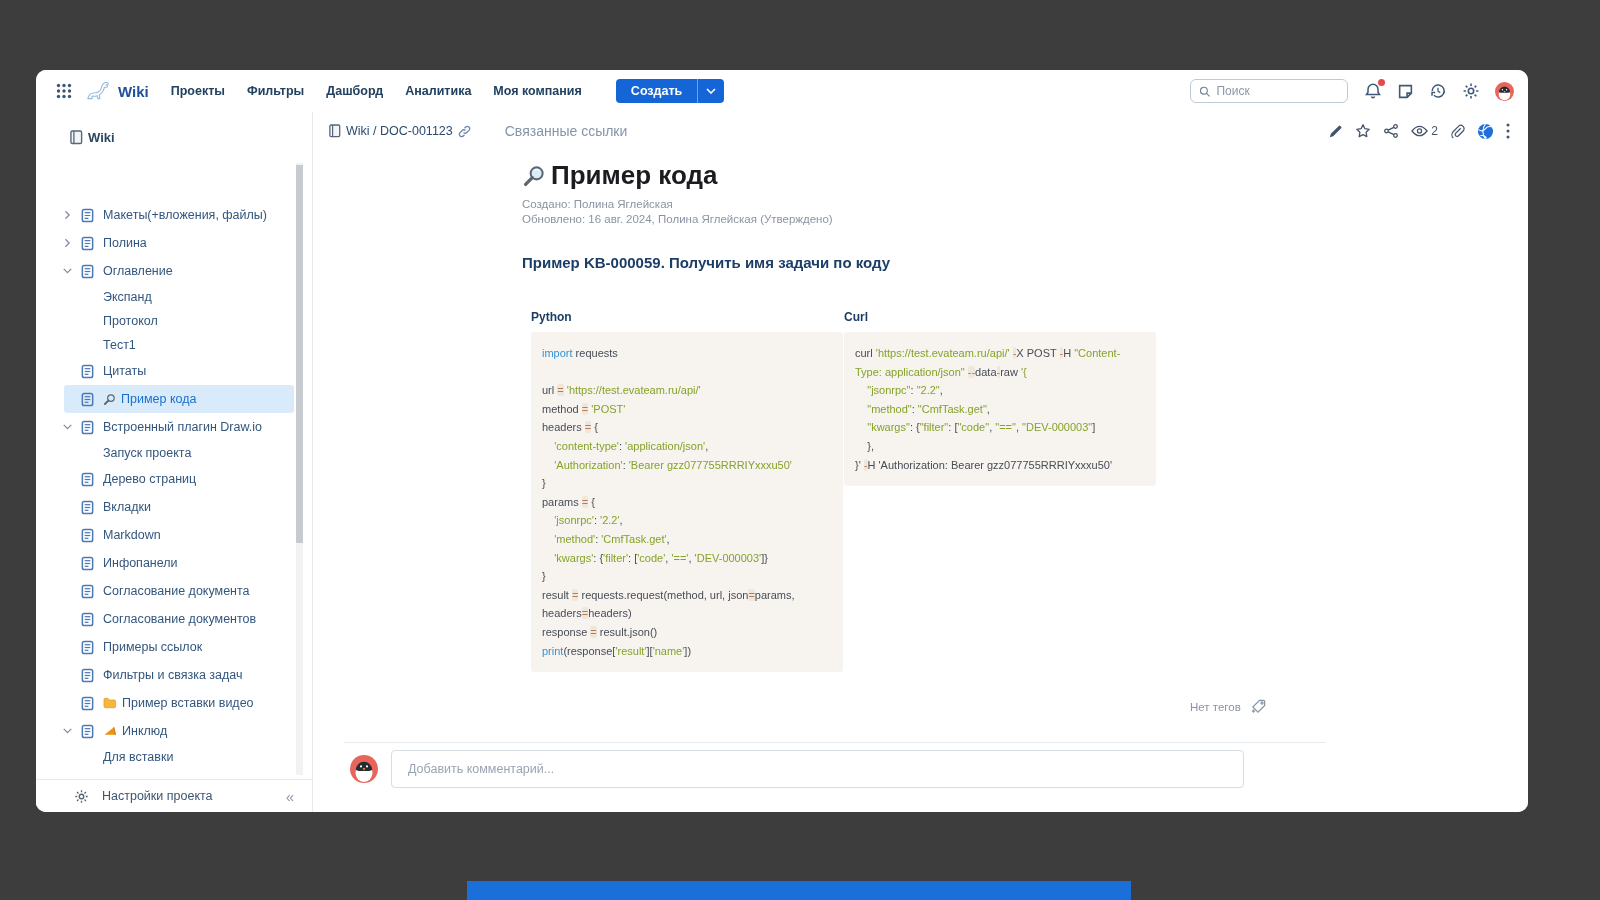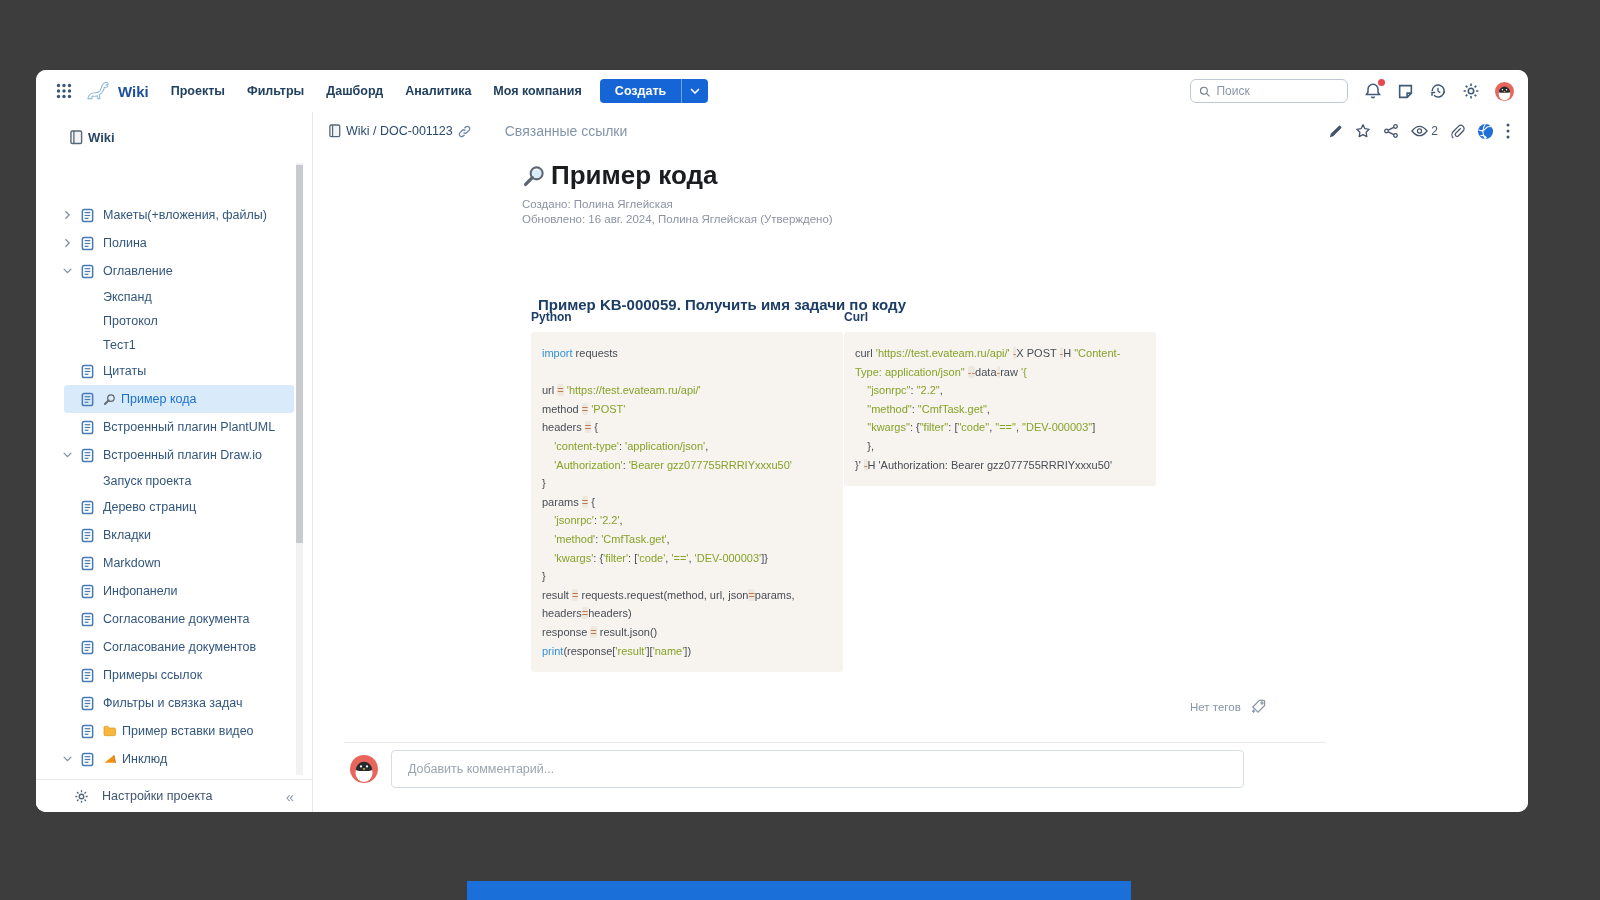--- a/index.html
+++ b/index.html
@@ -10,21 +10,21 @@
             background:#fff; border-radius:10px; overflow:hidden; }
   .bottom-strip { position:absolute; left:467px; top:881px; width:664px; height:19px; background:#1a6fd8; }
 
   
   .topnav { position:absolute; top:0; left:0; right:0; height:42px; display:flex; align-items:center; padding:0 14px 0 20px; background:#fff; }
   .grid-ic { display:flex; margin-right:12px; cursor:pointer; }
   .brand { display:flex; align-items:center; gap:6px; }
   .brand-name { font-size:15px; font-weight:700; color:#1d4f9c; }
   .menu { display:flex; gap:22px; margin-left:22px; }
   .nav-item { font-size:12.5px; font-weight:600; color:#22405f; cursor:pointer; white-space:nowrap; }
-  .create-btn { display:flex; margin-left:18px; border-radius:4px; overflow:hidden; cursor:pointer;justify-content:space-between; }
+  .create-btn { display:flex; margin-left:34px; border-radius:4px; overflow:hidden; cursor:pointer;justify-content:space-between; }
   .create-main { background:#1565d6; color:#fff; font-size:12.5px; font-weight:600; padding:5px 15px; }
   .create-arrow { background:#1565d6; border-left:1px solid rgba(255,255,255,.4); padding:0 8px; display:flex; align-items:center; }
   .spacer { flex:1; }
   .search { display:flex; align-items:center; gap:6px; border:1px solid #bfc9d6; border-radius:6px; height:24px; width:158px; padding:0 8px; }
   .search input { border:none; outline:none; width:100%; font-size:12px; color:#333; background:transparent; font-family:inherit; }
   .search input::placeholder { color:#8b97a8; }
   .top-icons { display:flex; align-items:center; gap:15px; margin-left:16px; }
   .tico { position:relative; display:flex; cursor:pointer; }
   .reddot { position:absolute; top:-3px; right:-3px; width:7px; height:7px; background:#e5494d; border-radius:50%; }
 
@@ -51,21 +51,21 @@
   .crumb { display:flex; align-items:center; gap:5px; font-size:12.5px; color:#2b4a70; cursor:pointer; }
   .related { margin-left:34px; font-size:14px; color:#8495aa; cursor:pointer; }
   .head-icons { margin-left:auto; display:flex; align-items:center; gap:12px; }
   .hico { display:flex; align-items:center; cursor:pointer; }
   .views { display:flex; align-items:center; gap:3px; font-size:12px; color:#44536b; }
 
   .article { position:absolute; top:38px; left:0; right:0; bottom:0; }
   .title-row { position:absolute; left:209px; top:10px; display:flex; align-items:center; gap:5px; }
   .title { font-size:26px; font-weight:700; color:#1a1c20; }
   .meta { position:absolute; left:209px; top:47px; font-size:11.5px; color:#8b93a2; line-height:14.5px; }
-  .subtitle { position:absolute; left:225px; top:104px; font-size:15px; font-weight:700; color:#1c3e66;margin-top:42px; }
+  .subtitle { position:absolute; left:209px; top:104px; font-size:15px; font-weight:700; color:#1c3e66; }
 
   .code-area { position:absolute; left:218px; top:160px; display:flex; gap:24px; align-items:flex-start; }
   .code-col { width:289px; }
   .code-label { font-size:12px; font-weight:700; color:#1c3e66; margin-bottom:8px; }
   .code-box { width:312px; background:#f7f4ef; border-radius:3px; padding:12px 11px; font-size:11px; line-height:18.6px; color:#474c56; }
   .code-line { white-space:pre-wrap; min-height:18.6px; }
   .tk-k { color:#3492d6; }
   .tk-s { color:#85a229; }
   .tk-e { color:#c2784e; background:#eee7dd; border-radius:2px; }
 
@@ -253,31 +253,20 @@
               <line x1="5" y1="11" x2="9" y2="11" stroke="#4a7ab5" stroke-width="1.3"></line>
             </svg>
           </span>
           <span class="emo">
             <svg width="13" height="13" viewBox="0 0 20 20">
               <circle cx="12.2" cy="7.8" r="5" fill="#d9ecf8" stroke="#5d6670" stroke-width="1.9"></circle>
               <path d="M8.6 11.4 L3 17" stroke="#5d6670" stroke-width="3" stroke-linecap="round"></path>
             </svg>
           </span>
           <span class="lbl">Пример кода</span>
-        </div>
-        <div class="tree-row">
-          <span class="pic">
-            <svg width="15" height="15" viewBox="0 0 16 16">
-              <rect x="2.5" y="1.5" width="11" height="13" rx="2" fill="none" stroke="#4a7ab5" stroke-width="1.6"></rect>
-              <line x1="5" y1="5" x2="11" y2="5" stroke="#4a7ab5" stroke-width="1.3"></line>
-              <line x1="5" y1="8" x2="11" y2="8" stroke="#4a7ab5" stroke-width="1.3"></line>
-              <line x1="5" y1="11" x2="9" y2="11" stroke="#4a7ab5" stroke-width="1.3"></line>
-            </svg>
-          </span>
-          <span class="lbl">Встроенный плагин PlantUML</span>
         </div>
         <div class="tree-row">
           <span class="chev down">
             <svg width="7" height="10" viewBox="0 0 8 12" fill="none" stroke="#7f8ea0" stroke-width="1.5">
               <path d="M1.5 1.5 L6 6 L1.5 10.5"></path>
             </svg>
           </span>
           <span class="pic">
             <svg width="15" height="15" viewBox="0 0 16 16">
               <rect x="2.5" y="1.5" width="11" height="13" rx="2" fill="none" stroke="#4a7ab5" stroke-width="1.6"></rect>

